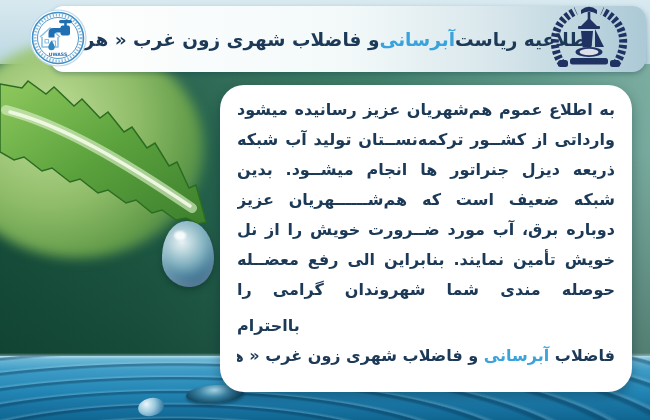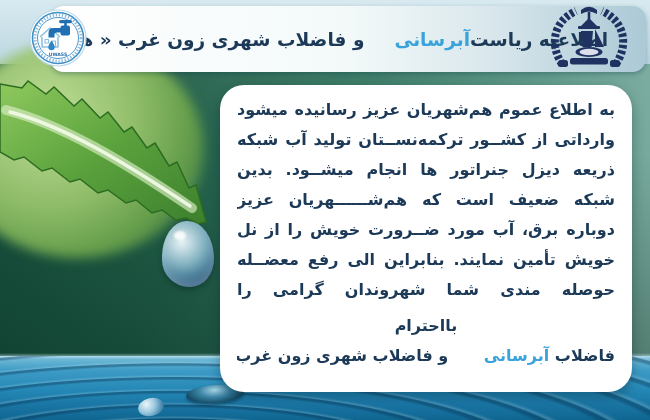--- a/index.html
+++ b/index.html
@@ -72,40 +72,40 @@
     border-radius:14px;
     background:linear-gradient(90deg,#ffffff 0%,#f3f9f9 50%,#d9e7ec 74%,#abc9d6 100%);
     box-shadow:0 2px 5px rgba(0,45,65,.30);
   }
   .band-title{
     position:absolute; left:110px; top:6px; width:420px; height:66px;
     display:flex; align-items:center; justify-content:center;
     direction:rtl; white-space:nowrap;
     font-size:18.5px; font-weight:bold; color:#1c3a57;
   }
-  .hl{ color:#3aa3dc;margin-left:30px; }
+  .hl{ color:#3aa3dc; }
   .logo-uwass{ position:absolute; left:28px; top:8px; width:60px; height:60px; }
   .emblem{ position:absolute; left:541px; top:2px; width:96px; height:72px; }
   
   .card{
     position:absolute; left:220px; top:85px; width:412px; height:307px;
     background:#ffffff; border-radius:24px;
     box-shadow:0 5px 12px rgba(0,30,45,.35);
   }
   .card-inner{
     position:absolute; left:17px; right:17px; top:10px; bottom:0;
     direction:rtl; color:#1c3a57; font-weight:bold;
   }
   .line{
     height:30px; line-height:30px; font-size:16px;
     text-align:justify; text-align-last:justify; overflow:hidden;
   }
   .line.last{ text-align-last:right; }
   .closing{
-    height:30px; line-height:30px; font-size:16px; text-align:center; margin-top:6px;
+    height:30px; line-height:30px; font-size:16px; text-align:left; margin-top:6px;
   }
   .signature{
     height:30px; line-height:30px; font-size:16px; text-align:center; white-space:nowrap; overflow:hidden;
   }
 </style>
 </head>
 <body>
 
 <div class="poster">
 

